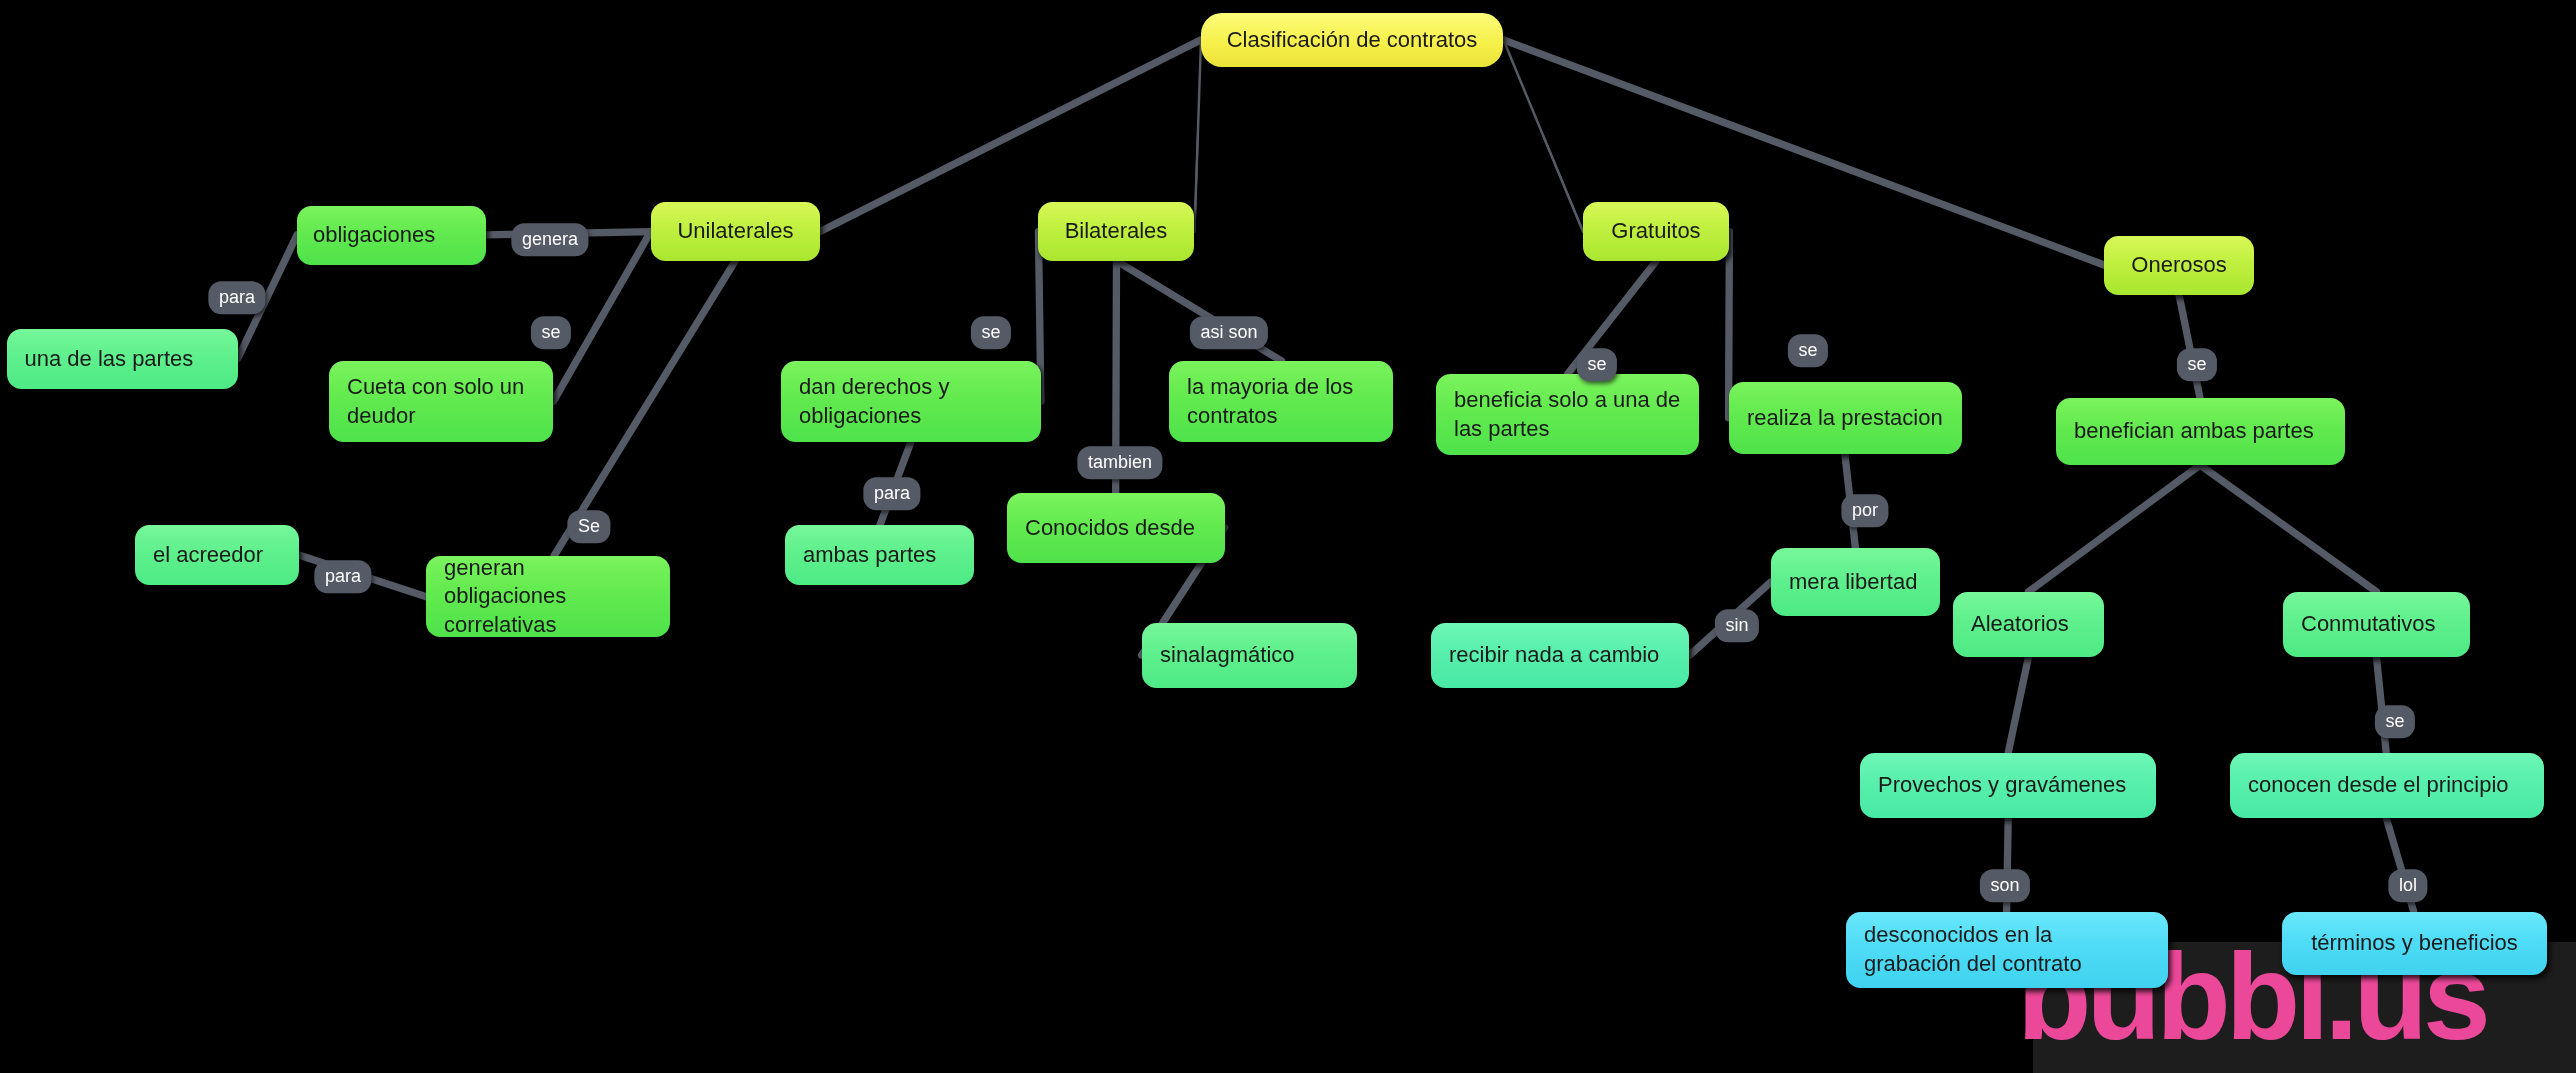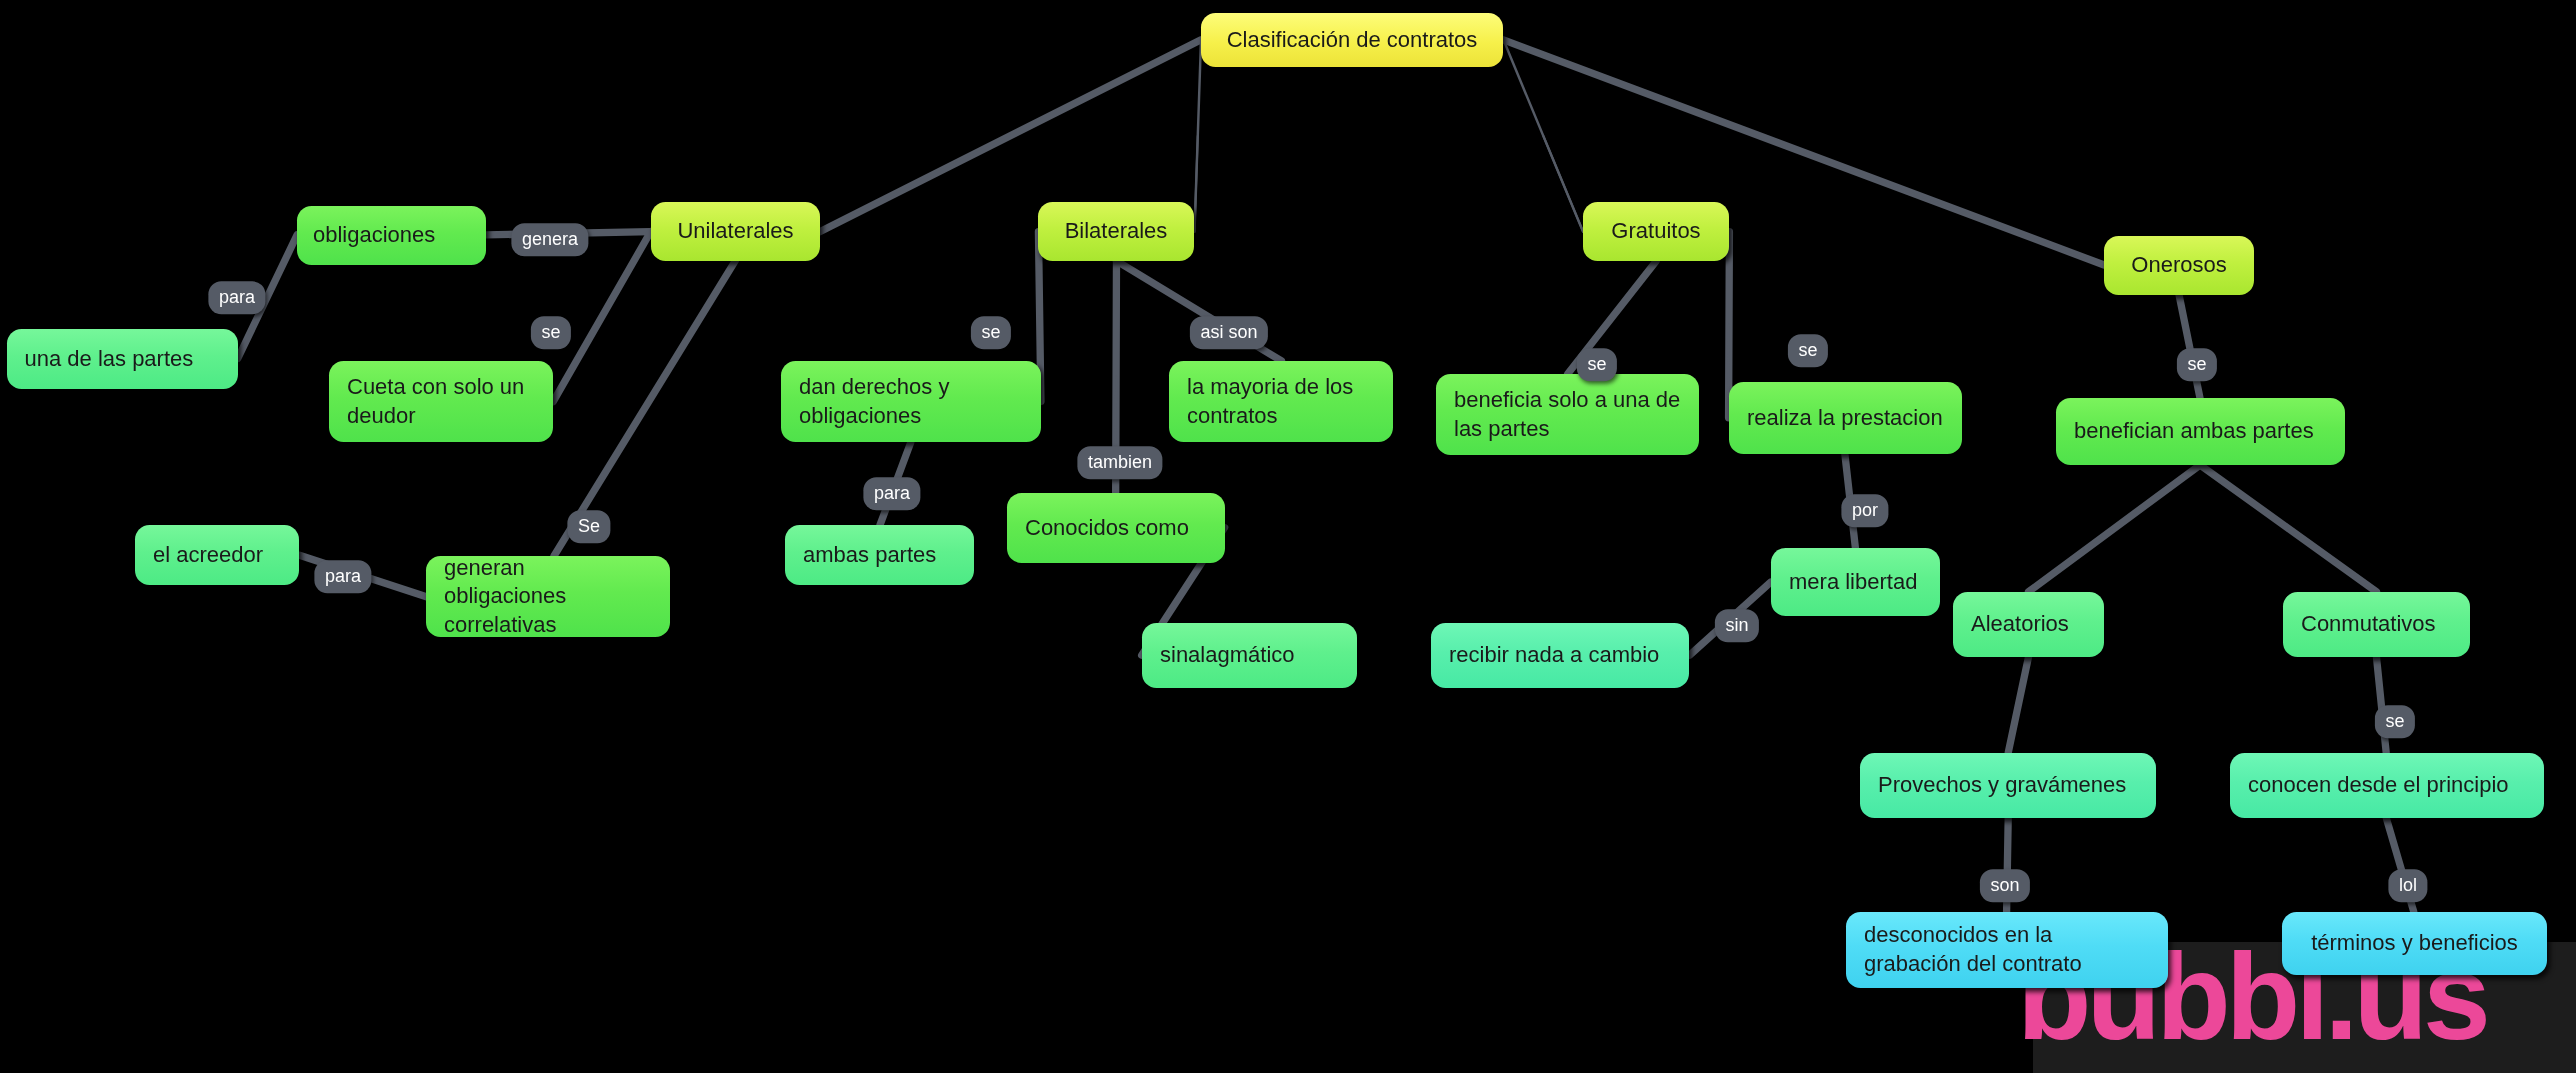--- a/index.html
+++ b/index.html
@@ -117,21 +117,21 @@
       <path d="M2482.5,867 L2470,926" stroke="#555b66" stroke-linecap="round" fill="none" stroke-width="2.5"></path>
       <path d="M2923,808 L2935,926" stroke="#555b66" stroke-linecap="round" fill="none" stroke-width="9"></path>
       <path d="M2929,867 L2935,926" stroke="#555b66" stroke-linecap="round" fill="none" stroke-width="2.5"></path>
       <path d="M2470,1006 L2468,1122" stroke="#555b66" stroke-linecap="round" fill="none" stroke-width="9"></path>
       <path d="M2469,1064 L2468,1122" stroke="#555b66" stroke-linecap="round" fill="none" stroke-width="2.5"></path>
       <path d="M2935,1006 L2969,1122" stroke="#555b66" stroke-linecap="round" fill="none" stroke-width="9"></path>
       <path d="M2952,1064 L2969,1122" stroke="#555b66" stroke-linecap="round" fill="none" stroke-width="2.5"></path>
     </svg>
 
   <div id="nodes-layer">
-      <div class="node c-root center" style="left: 1201px; top: 13px; width: 302px; height: 54px;">
+      <div class="node c-root center" style="left: 1201px; top: 13px; width: 302px; height: 54px; border-radius: 21px;">
         <span>Clasificación de contratos</span>
       </div>
       <div class="node c-lime center" style="left: 651px; top: 202px; width: 169px; height: 59px;">
         <span>Unilaterales</span>
       </div>
       <div class="node c-lime center" style="left: 1038px; top: 202px; width: 156px; height: 59px;">
         <span>Bilaterales</span>
       </div>
       <div class="node c-lime center" style="left: 1583px; top: 202px; width: 146px; height: 59px;">
         <span>Gratuitos</span>
@@ -157,21 +157,21 @@
       <div class="node c-green" style="left: 781px; top: 361px; width: 260px; height: 81px;">
         <span>dan derechos y obligaciones</span>
       </div>
       <div class="node c-spring" style="left: 785px; top: 525px; width: 189px; height: 60px;">
         <span>ambas partes</span>
       </div>
       <div class="node c-green" style="left: 1169px; top: 361px; width: 224px; height: 81px;">
         <span>la mayoria de los contratos</span>
       </div>
       <div class="node c-green" style="left: 1007px; top: 493px; width: 218px; height: 70px;">
-        <span>Conocidos como</span>
+        <span>Conocidos desde</span>
       </div>
       <div class="node c-spring" style="left: 1142px; top: 623px; width: 215px; height: 65px;">
         <span>sinalagmático</span>
       </div>
       <div class="node c-green" style="left: 1436px; top: 374px; width: 263px; height: 81px;">
         <span>beneficia solo a una de las partes</span>
       </div>
       <div class="node c-green" style="left: 1729px; top: 382px; width: 233px; height: 72px;">
         <span>realiza la prestacion</span>
       </div>

